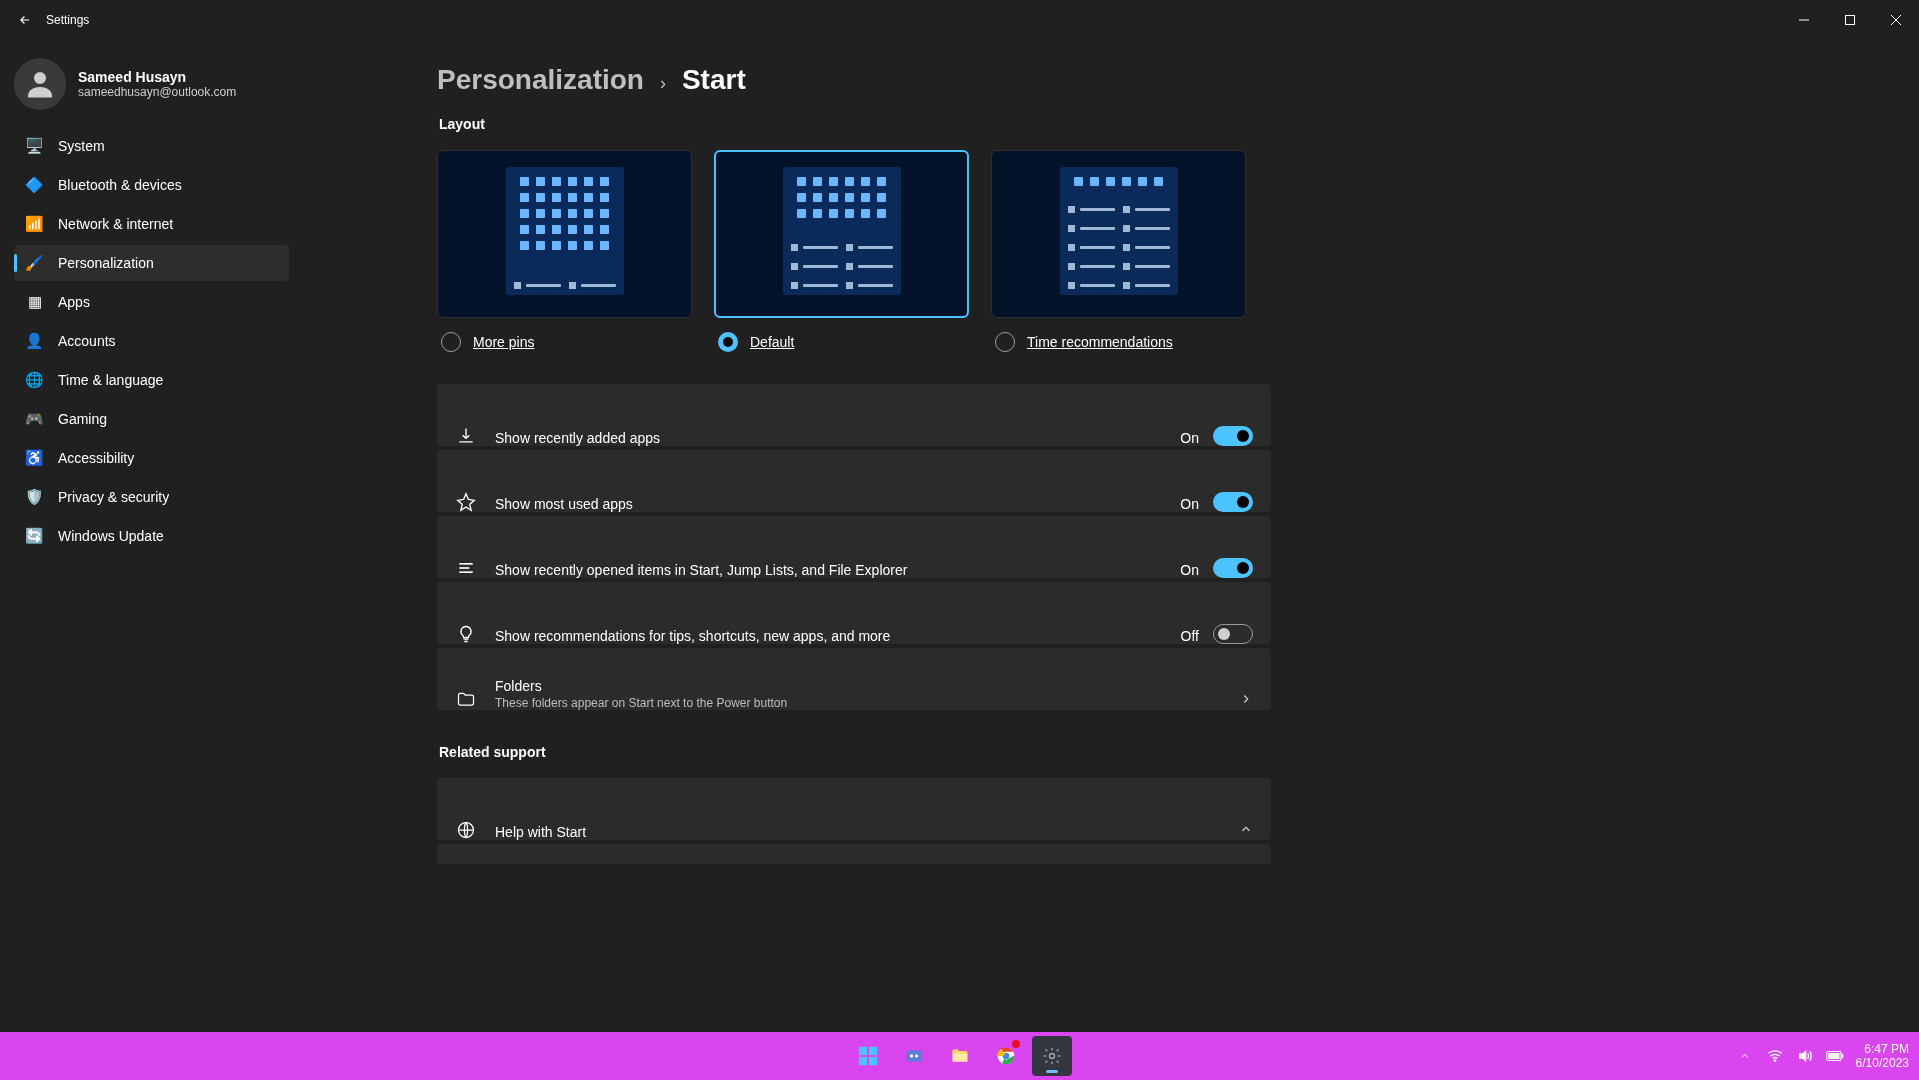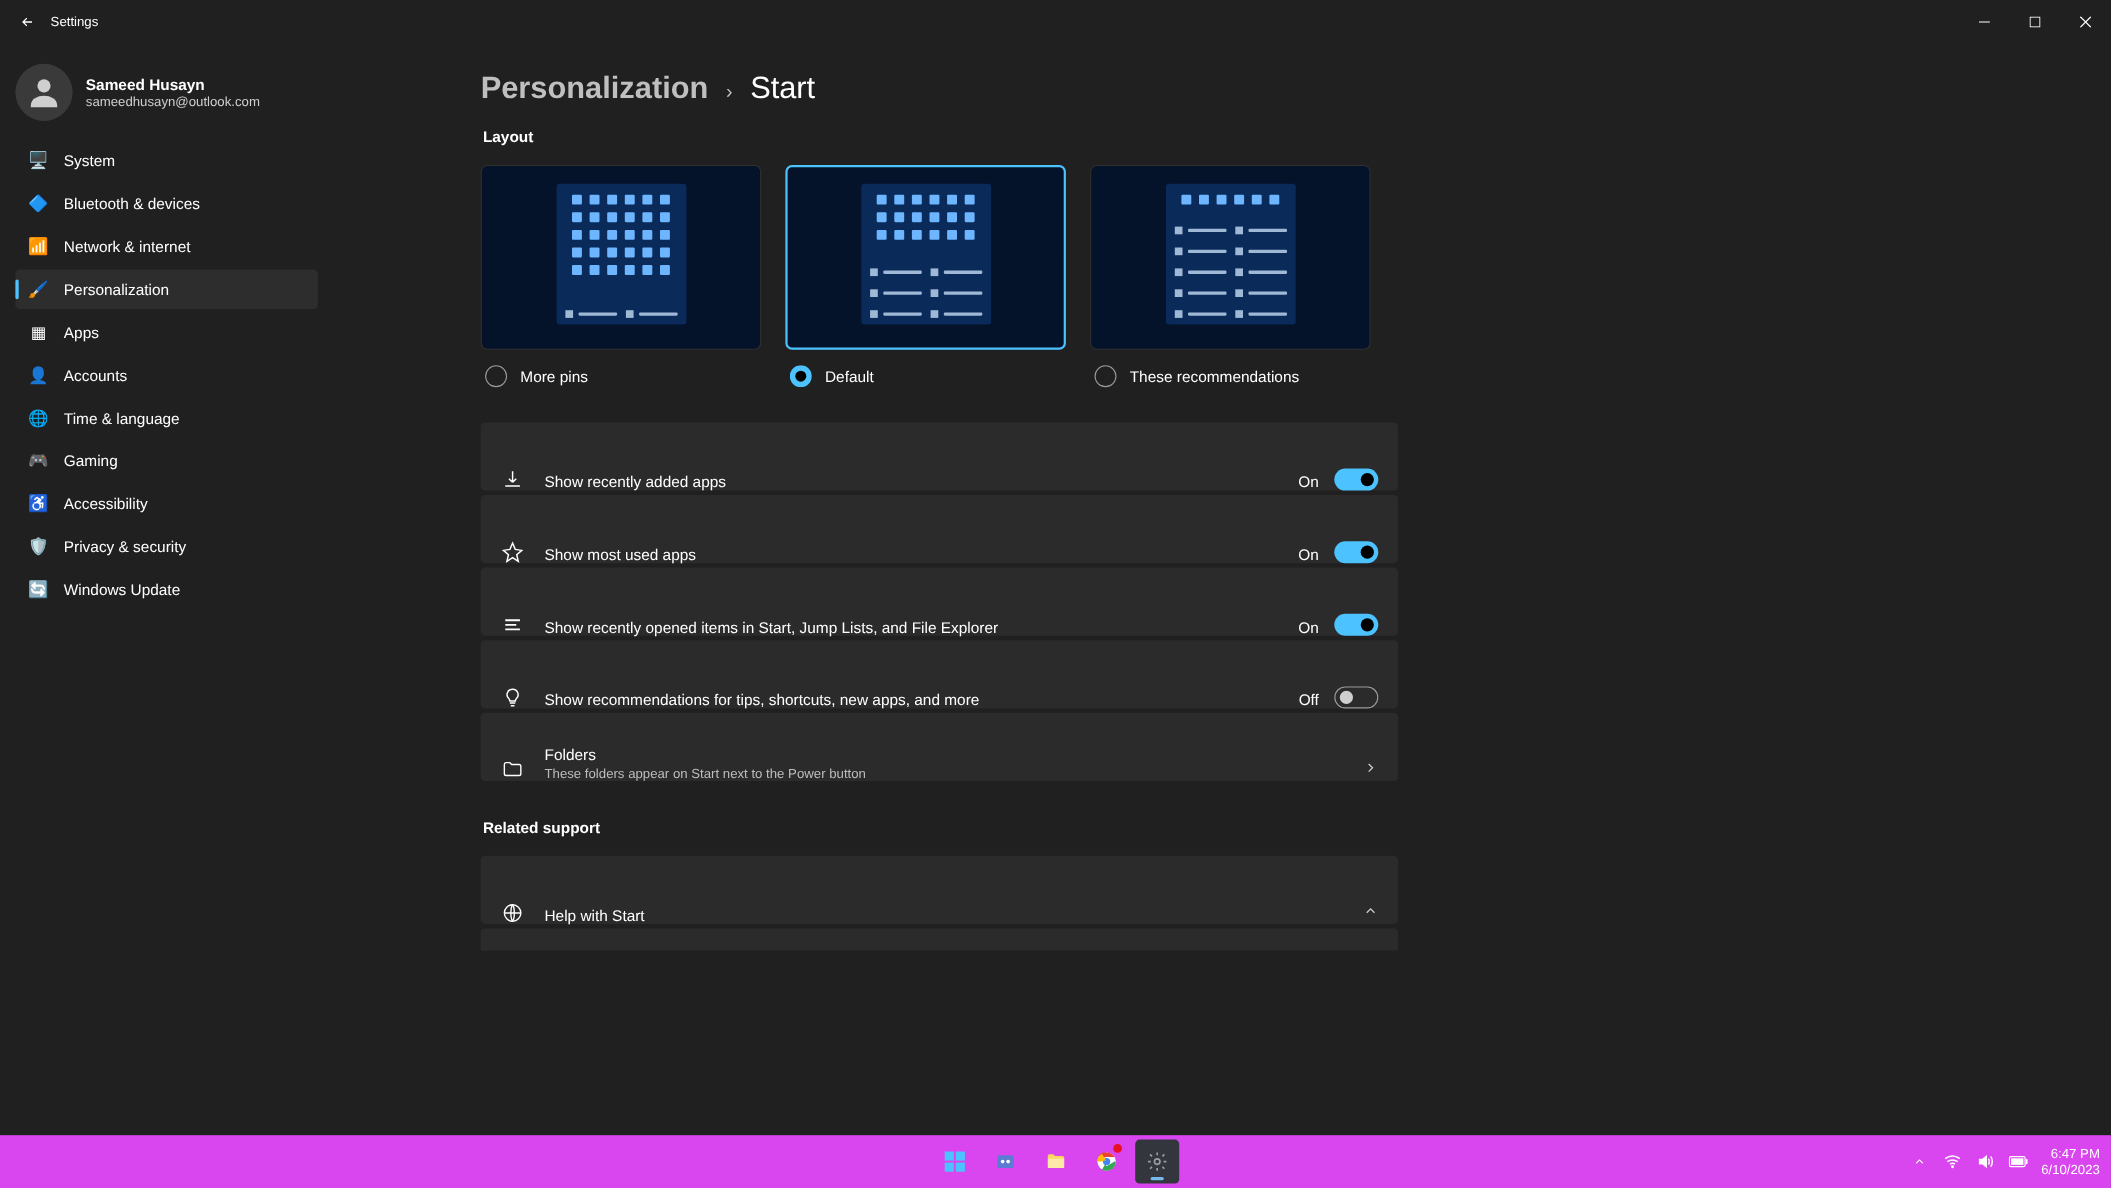--- a/index.html
+++ b/index.html
@@ -34,37 +34,37 @@
 .nav-item { display:flex; align-items:center; gap:14px; height:36px; padding:0 12px; border-radius:4px; font-size:14px; cursor:pointer; position:relative; }
 .nav-item.active { background:#2d2d2d; }
 .nav-item.active::before { content:""; position:absolute; left:0; top:9px; bottom:9px; width:3px; background:#4cc2ff; border-radius:2px; }
 .nav-icon { width:18px; height:18px; display:flex; align-items:center; justify-content:center; font-size:15px; }
 
 
 .main { flex:1; overflow-y:auto; padding: 24px 40px 40px 134px; }
 .breadcrumb { display:flex; align-items:baseline; gap:16px; margin-bottom:20px; }
 .bc-parent { font-size:28px; font-weight:600; color:#bfbfbf; cursor:pointer; }
 .bc-sep { font-size:18px; color:#bfbfbf; }
-.bc-current { font-size:28px; font-weight:400; }
+.bc-current { font-size:28px; font-weight:700; }
 
 .section-label { font-size:14px; font-weight:600; margin: 8px 0 18px 2px; }
 
 
 .layout-row { display:flex; gap:22px; margin-bottom:32px; }
 .layout-opt { width:255px; }
 .layout-card { width:255px; height:168px; background:#04122a; border:1px solid #303030; border-radius:6px; display:flex; flex-direction:column; justify-content:flex-start; align-items:center; padding:16px 10px 10px 10px; cursor:pointer; }
 .layout-opt.selected .layout-card { outline:2px solid #4cc2ff; outline-offset:-2px; }
 .lc-canvas { width:118px; height:128px; background:#0a2a5a; border-radius:3px; padding:10px 8px 6px 8px; display:flex; flex-direction:column; }
 .lc-pin-grid { display:grid; grid-template-columns:repeat(6, 9px); gap:7px; justify-content:center; }
 .lc-pin { width:9px; height:9px; background:#6db6ff; border-radius:1px; }
 .lc-rec-line { display:flex; align-items:center; gap:5px; margin-top:6px; }
 .lc-rec-sq { width:7px; height:7px; background:#9fb8d6; }
 .lc-rec-bar { height:3px; flex:1; background:#9fb8d6; border-radius:1px; }
 
-.layout-radio { display:flex; align-items:center; gap:12px; margin-top:14px; padding-left:4px; cursor:pointer; }
+.layout-radio { display:flex; align-items:center; gap:12px; margin-top:14px; padding-left:4px; cursor:pointer;text-decoration:underline; }
 .radio-outer { width:20px; height:20px; border-radius:50%; border:1.5px solid #9a9a9a; display:flex; align-items:center; justify-content:center; }
 .layout-opt.selected .radio-outer { border-color:transparent; background:#4cc2ff; }
 .radio-inner { width:10px; height:10px; border-radius:50%; background:#000; display:none; }
 .layout-opt.selected .radio-inner { display:block; }
 .radio-label { font-size:14px; }
 
 
 .setting-row { width:834px; height:62px; background:#2b2b2b; border-radius:4px; display:flex; align-items:flex-end; padding:0 18px; margin-bottom:4px; cursor:default; }
 .setting-row.linkrow { cursor:pointer; }
 .sr-icon { width:22px; display:flex; justify-content:center; color:#fff; }
@@ -374,21 +374,21 @@
                 </div>
                 <div class="lc-rec-line" style="flex:1">
                   <div class="lc-rec-sq"></div>
                   <div class="lc-rec-bar"></div>
                 </div>
               </div>
       </div>
     </div>
     <div class="layout-radio">
       <span class="radio-outer"></span>
-      <span class="radio-label">These recommendations</span>
+      <span class="radio-label">Time recommendations</span>
     </div>
         </div>
       </div>
 
     <div id="settings-list">
         <div class="setting-row">
     <span class="sr-icon">
             <svg width="20" height="20" viewBox="0 0 24 24" fill="none" stroke="#fff" stroke-width="1.6">
               <path d="M12 3v12m0 0l-4-4m4 4l4-4M4 19h16"></path>
             </svg>

